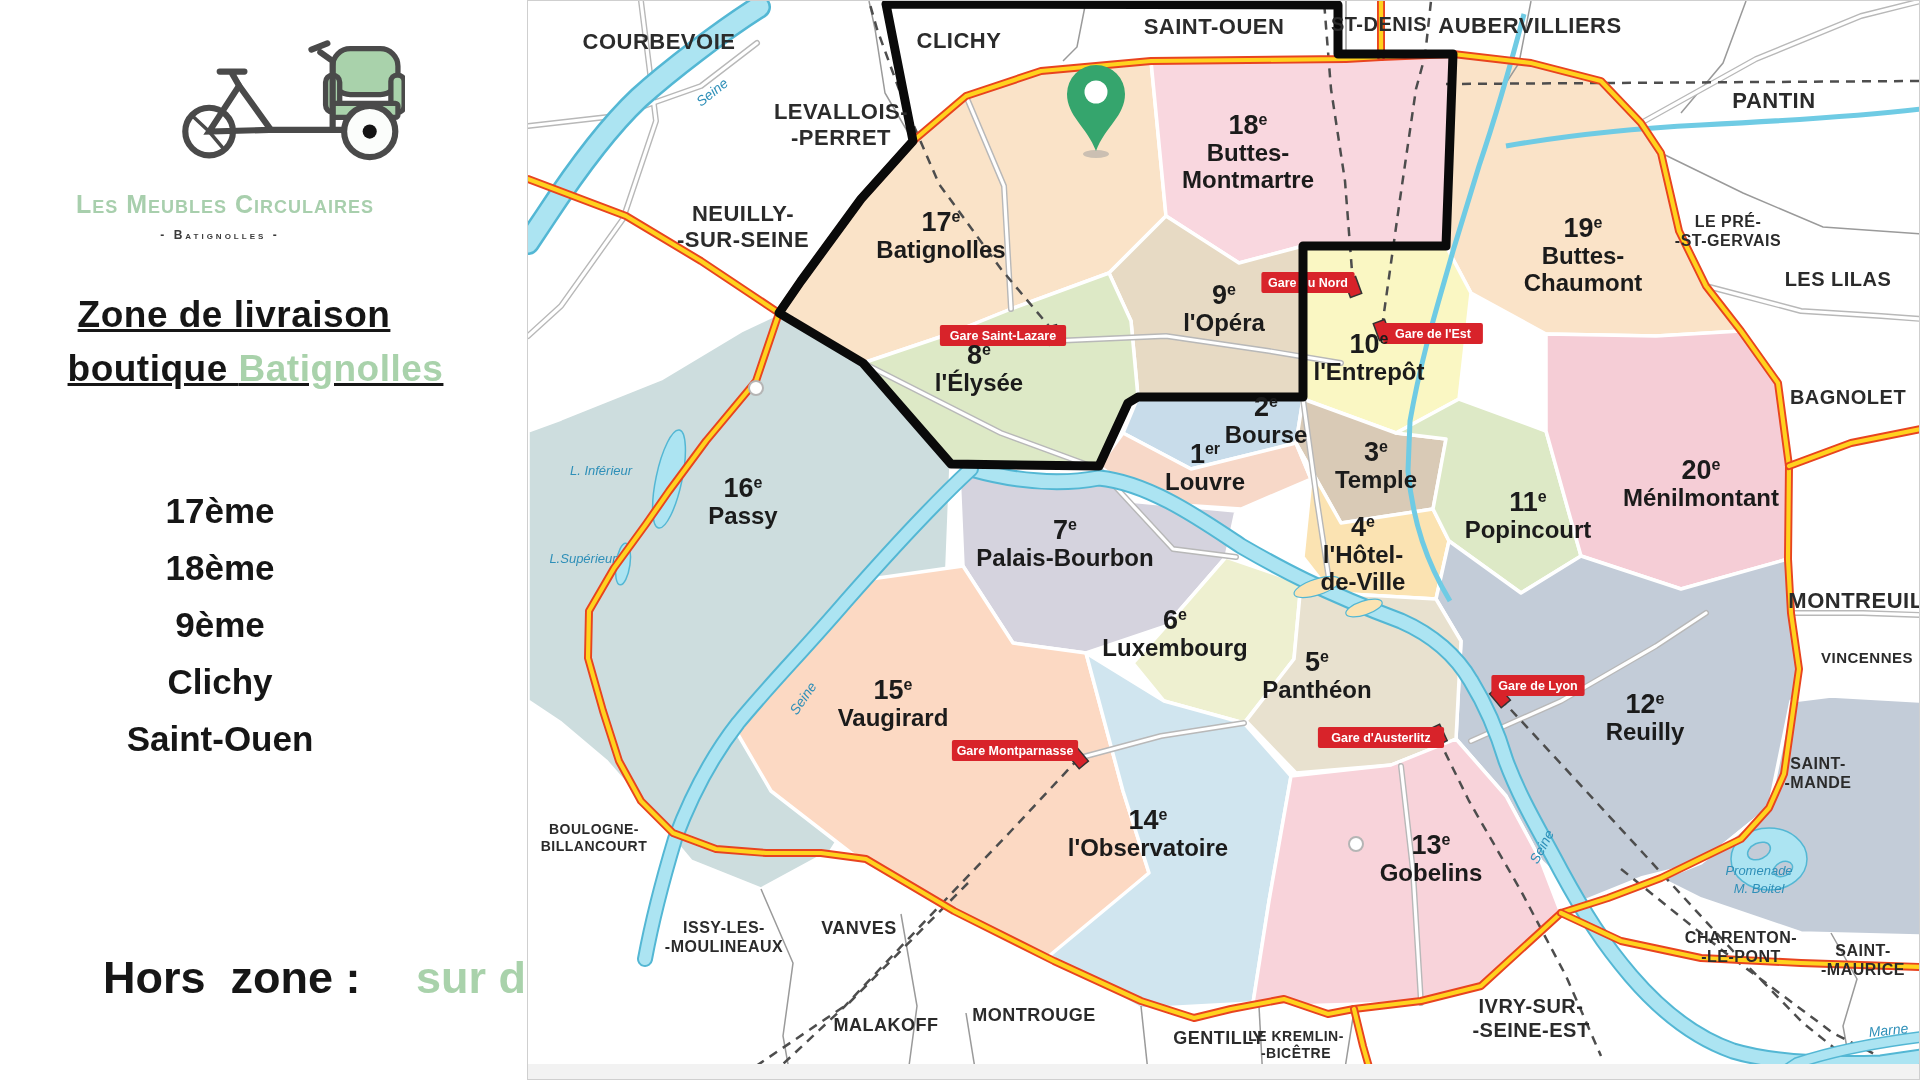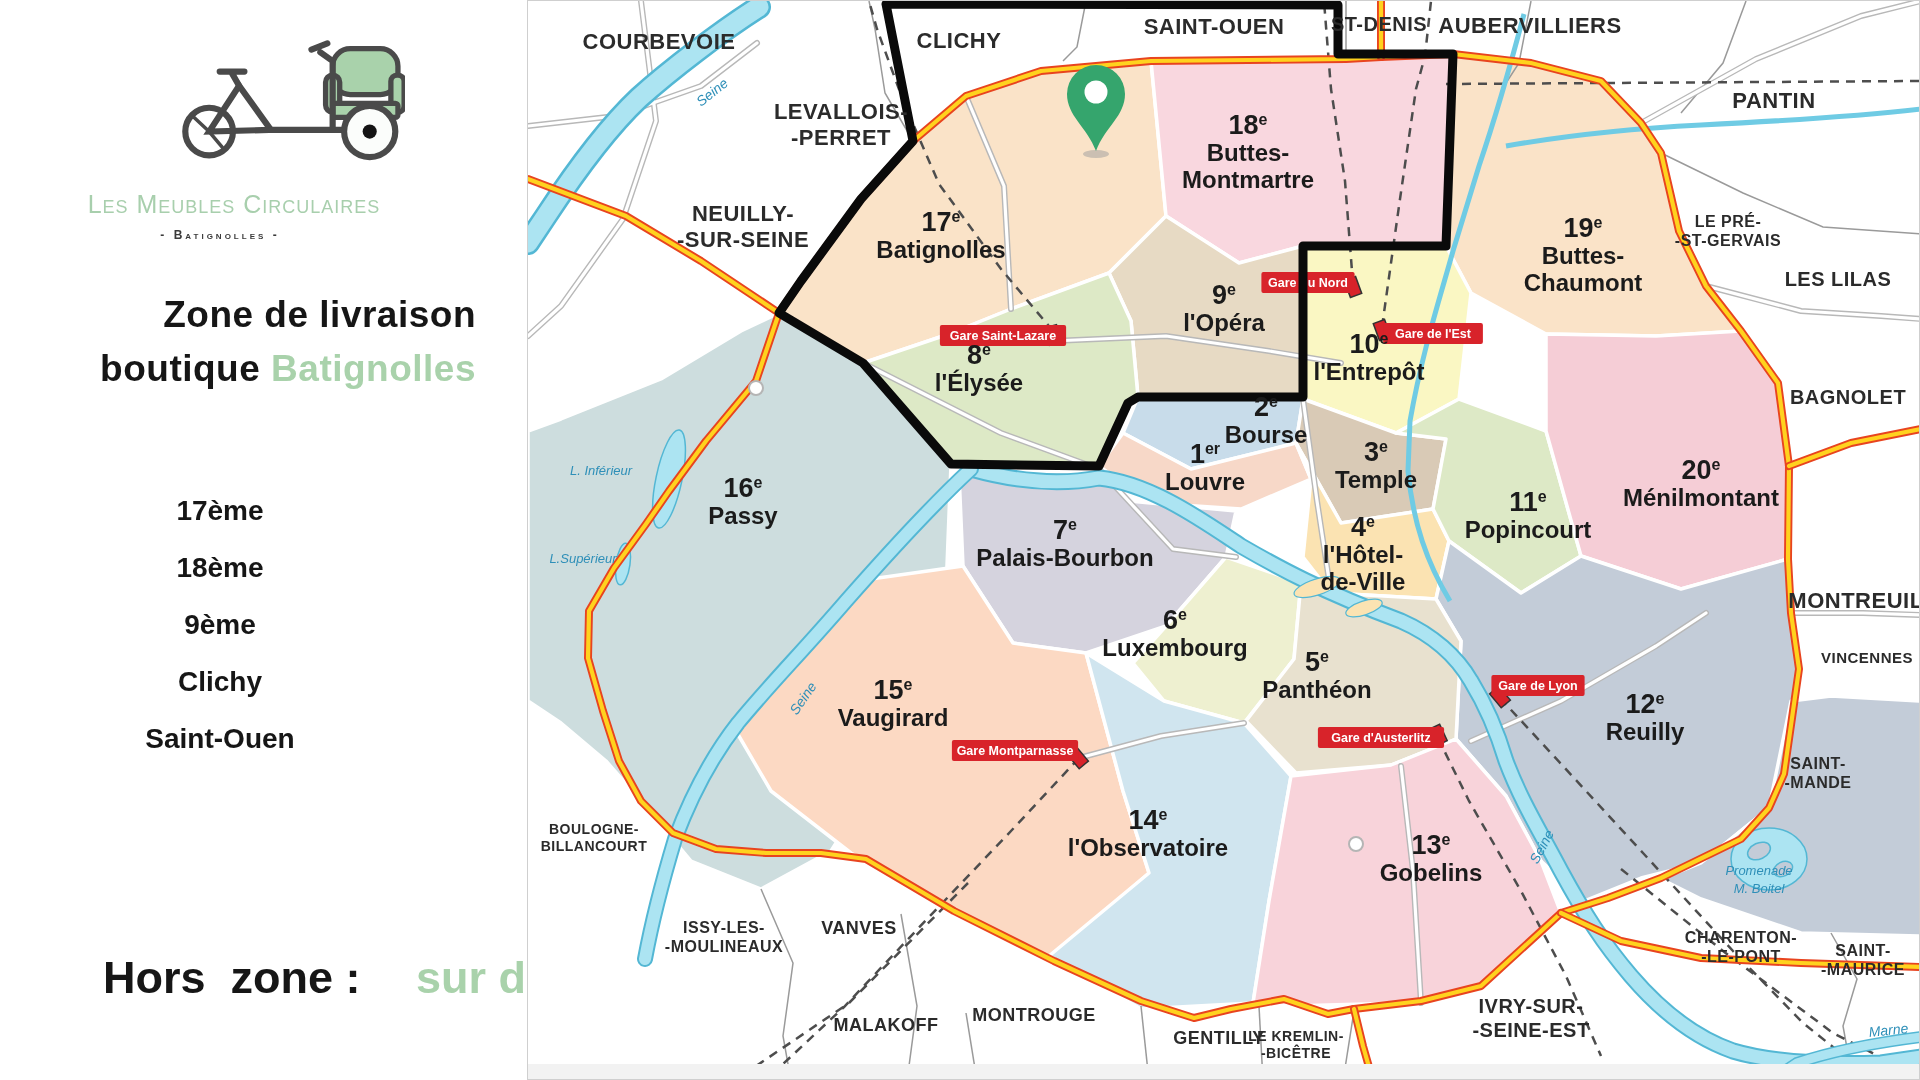--- a/index.html
+++ b/index.html
@@ -1,27 +1,27 @@
 <!DOCTYPE html>
 <html><head>
 <meta charset="utf-8">
 <style>
   html,body{margin:0;padding:0;width:1920px;height:1080px;overflow:hidden;background:#ffffff;
             font-family:"Liberation Sans",sans-serif;}
   .sidebar{position:absolute;left:0;top:0;width:527px;height:1080px;background:#fff;}
   .logo{position:absolute;left:105px;top:16px;width:300px;height:165px;}
-  .brand{position:absolute;left:14px;top:190px;width:440px;text-align:center;
-         font-variant:small-caps;font-size:25px;font-weight:400;letter-spacing:1px;color:#a8cfad;}
+  .brand{position:absolute;left:5px;top:190px;width:440px;text-align:center;
+         font-variant:small-caps;font-size:25px;font-weight:700;letter-spacing:1px;color:#a8cfad;}
   .brand-loc{position:absolute;left:0;top:228px;width:440px;text-align:center;
          font-variant:small-caps;font-size:12px;font-weight:600;letter-spacing:3px;color:#3a3a3a;}
-  .heading{position:absolute;left:16px;top:288px;width:460px;text-align:right;
-           font-size:37px;font-weight:800;color:#161616;line-height:54px;letter-spacing:.5px;}
+  .heading{position:absolute;left:4px;top:288px;width:460px;text-align:center;
+           font-size:37px;font-weight:800;color:#161616;line-height:54px;letter-spacing:.5px;text-decoration:underline;}
   .green{color:#a9d2ab;}
   .zones{position:absolute;left:0;top:482px;width:440px;text-align:center;
-         font-size:28px;font-weight:800;color:#161616;line-height:57px;}
+         font-size:35px;font-weight:800;color:#161616;line-height:57px;}
   .foot{position:absolute;left:60px;top:952px;font-size:45px;font-weight:800;color:#161616;}
   .pre{white-space:pre;margin-left:43px;}
   .map-frame{position:absolute;left:527px;top:0;width:1393px;height:1080px;background:#f2f2f2;
              border:1px solid #cfcfcf;box-sizing:border-box;}
   .map-frame svg{display:block;background:#ffffff;}
   svg text{font-family:"Liberation Sans",sans-serif;}
   .dnum{font-size:27px;font-weight:bold;fill:#1b1b1b;}
   .dname{font-size:24px;font-weight:bold;fill:#1b1b1b;}
   .sub{font-weight:bold;fill:#2b2b2b;letter-spacing:.5px;}
   .wlab{font-style:italic;fill:#2e8fb8;}

